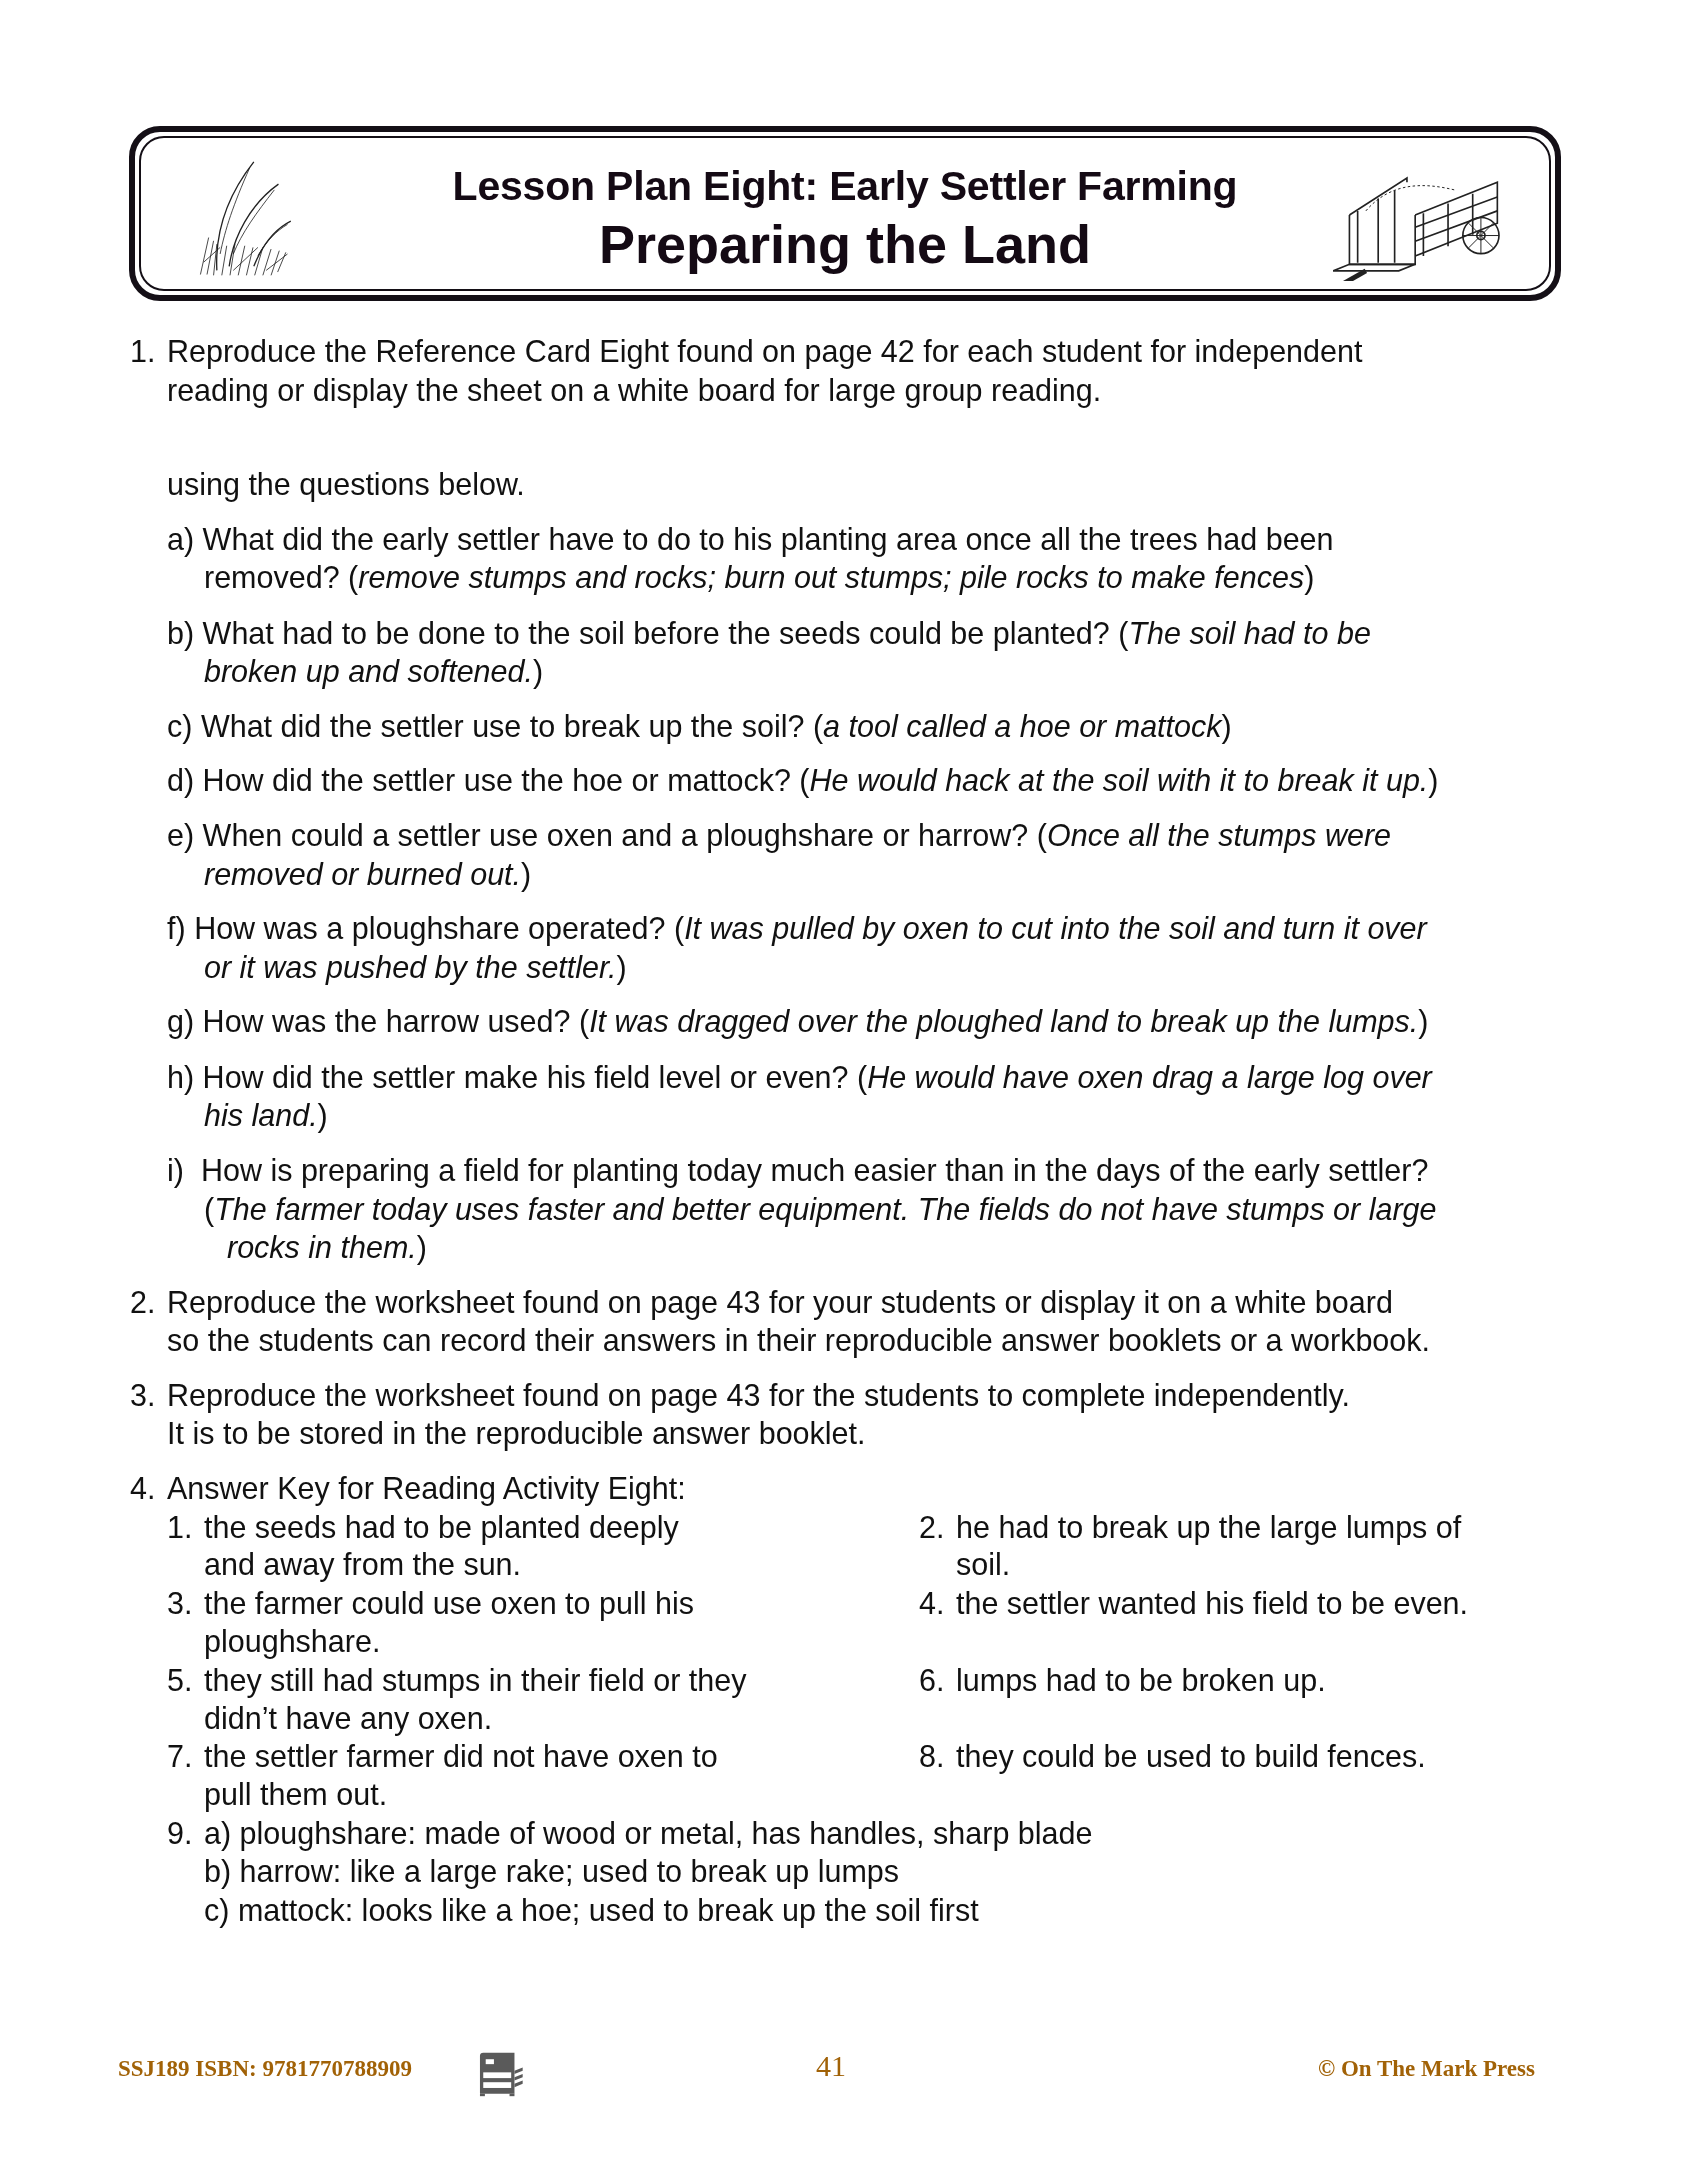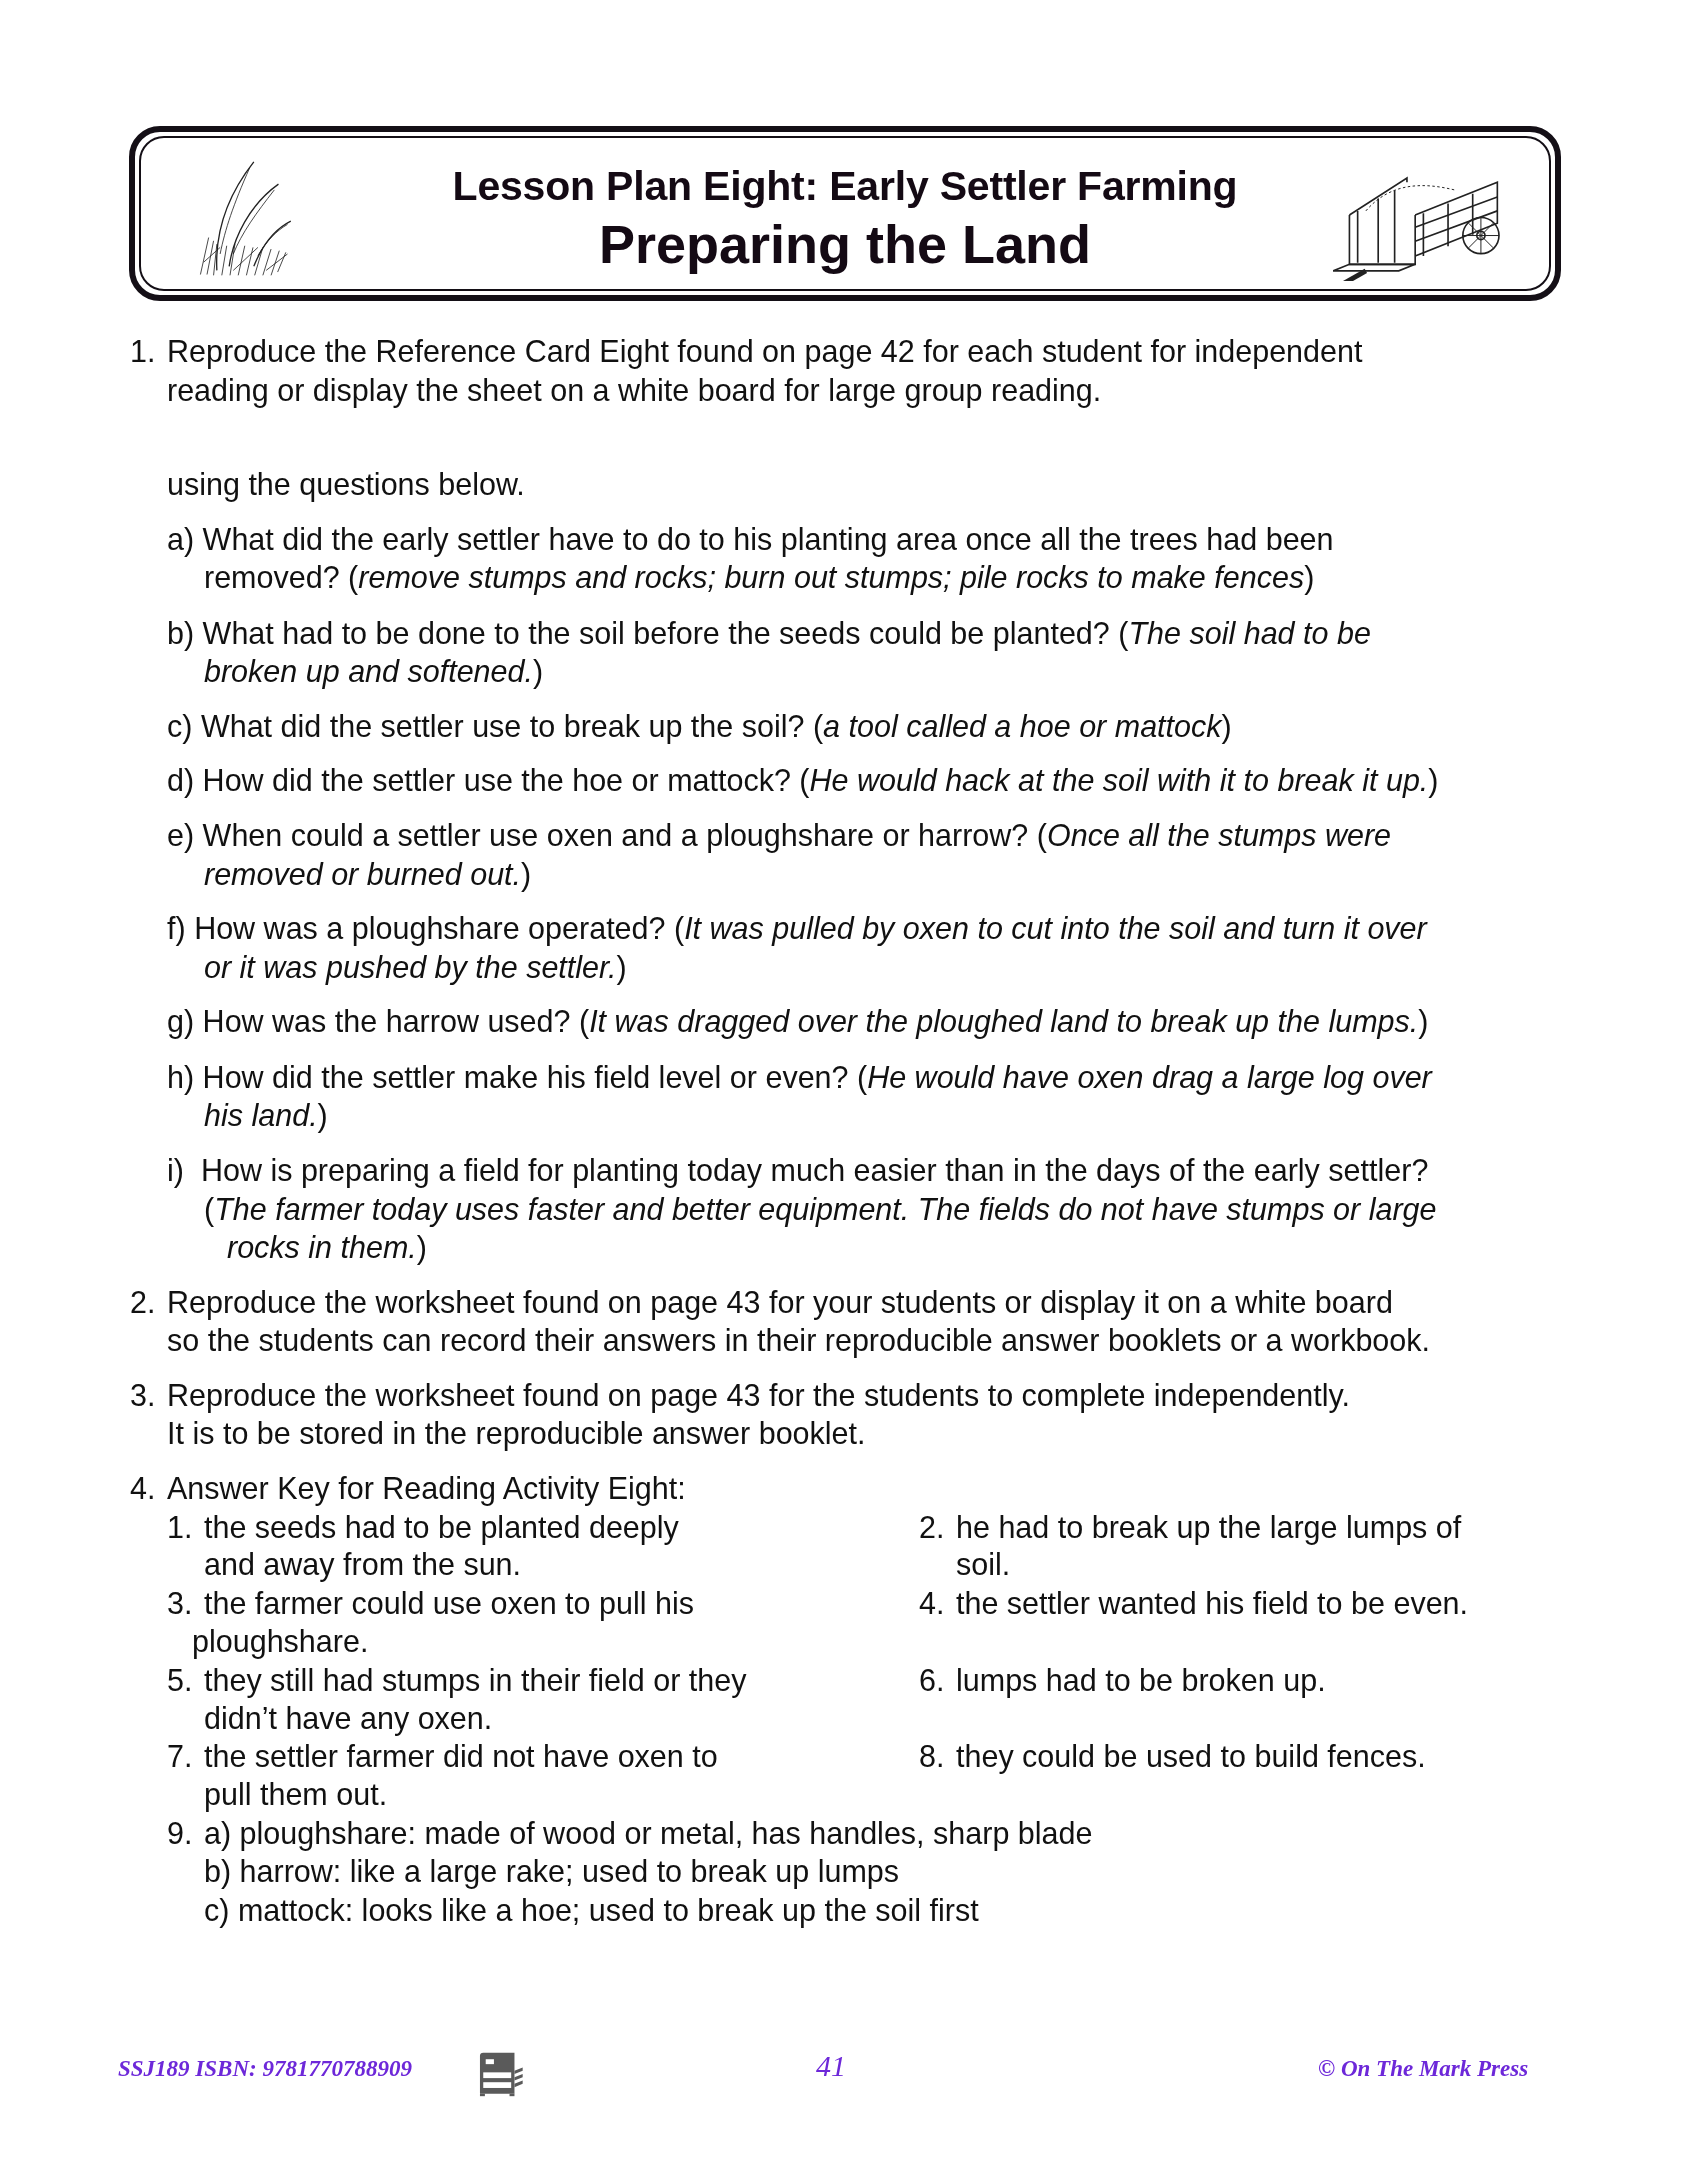--- a/index.html
+++ b/index.html
@@ -18,21 +18,21 @@
            font-weight:bold; font-size:54px; line-height:61px; color:#140a14; }
   .wheat-icon { position:absolute; left:49px; top:23px; width:115px; height:124px; }
   .wagon-icon { position:absolute; right:33px; top:16.5px; width:189px; height:132px; }
 
   
   .ln { position:absolute; font-size:30.5px; line-height:36px; white-space:nowrap; color:#111; }
   .ln i { font-style:italic; }
   .num { position:absolute; font-size:30.5px; line-height:36px; color:#111; white-space:nowrap; }
 
   
-  .footer { position:absolute; top:2056px; font-family:"Liberation Serif", serif; color:#6d28d9; white-space:nowrap;font-style:italic; }
+  .footer { position:absolute; top:2056px; font-family:"Liberation Serif", serif; color:#a16207; white-space:nowrap; }
   .footer-left { left:118px; font-weight:bold; font-size:23px; }
   .footer-center { left:816px; font-size:30px; top:2049px; }
   .footer-right { left:1318px; font-weight:bold; font-size:23px; }
   .copier-icon { position:absolute; left:475px; top:2051px; width:51px; height:46px; }
 </style>
 </head>
 <body>
 
 <div class="page">
 
@@ -112,21 +112,21 @@
 
   <div class="num" style="left:130px; top:1470px;">4.</div>
   <div class="ln" style="left:167px; top:1470px;">Answer Key for Reading Activity Eight:</div>
 
   <div class="num" style="left:167px; top:1509px;">1.</div>
   <div class="ln" style="left:204px; top:1509px;">the seeds had to be planted deeply</div>
   <div class="ln" style="left:204px; top:1546px;">and away from the sun.</div>
 
   <div class="num" style="left:167px; top:1585px;">3.</div>
   <div class="ln" style="left:204px; top:1585px;">the farmer could use oxen to pull his</div>
-  <div class="ln" style="left:192px; top:1623px;text-align:center;">ploughshare.</div>
+  <div class="ln" style="left:204px; top:1623px;text-align:center;">ploughshare.</div>
 
   <div class="num" style="left:167px; top:1662px;">5.</div>
   <div class="ln" style="left:204px; top:1662px;">they still had stumps in their field or they</div>
   <div class="ln" style="left:204px; top:1700px;">didn’t have any oxen.</div>
 
   <div class="num" style="left:167px; top:1738px;">7.</div>
   <div class="ln" style="left:204px; top:1738px;">the settler farmer did not have oxen to</div>
   <div class="ln" style="left:204px; top:1776px;">pull them out.</div>
 
   <div class="num" style="left:919px; top:1509px;">2.</div>

